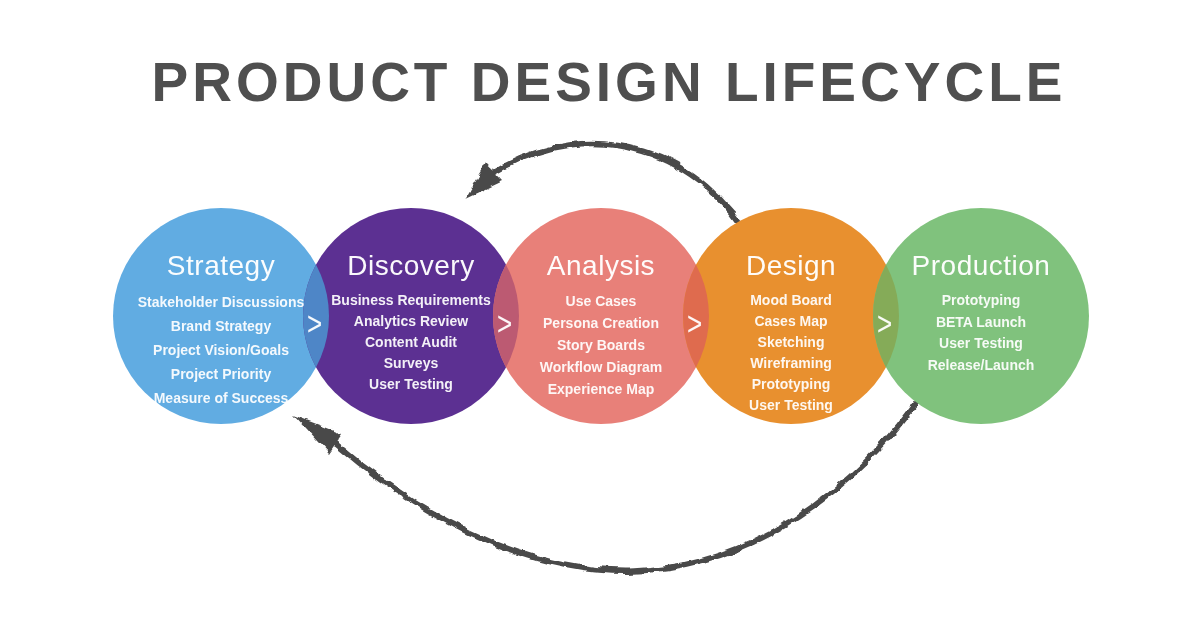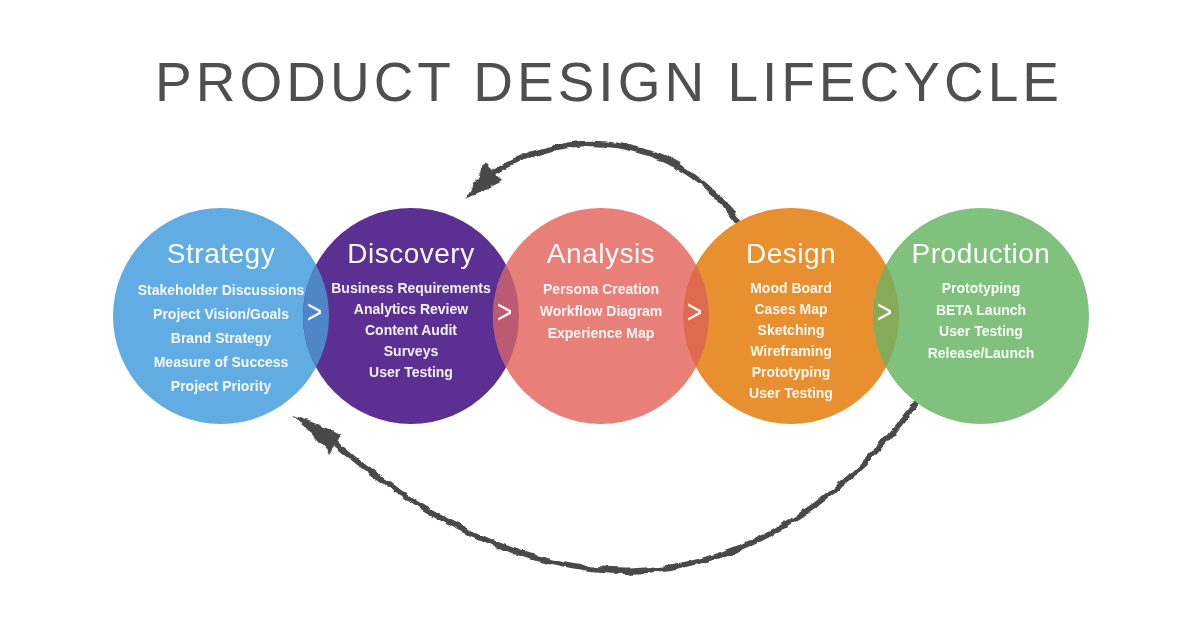--- a/index.html
+++ b/index.html
@@ -5,25 +5,25 @@
   html,body{margin:0;padding:0;}
   body{
     width:1200px;height:630px;overflow:hidden;
     background:#ffffff;
     font-family:"Liberation Sans", sans-serif;
   }
   .canvas{position:relative;width:1200px;height:630px;background:var(--background,#fff);}
   .title{
     position:absolute;top:50px;left:18px;right:0;margin:0;
     text-align:center;
-    font-size:55px;font-weight:400;letter-spacing:4px;
+    font-size:55px;font-weight:700;letter-spacing:4px;
     color:var(--title-color,#4f4f4f);
   }
   svg.layer{position:absolute;left:0;top:0;}
-  #stages-layer,#chevrons-layer{position:absolute;left:0;top:0;width:1200px;height:473px;pointer-events:none;}
+  #stages-layer,#chevrons-layer{position:absolute;left:0;top:12px;width:1200px;height:473px;pointer-events:none;}
   .stage{
     position:absolute;top:238px;width:190px;
     text-align:center;color:#fff;
   }
   .stage-name{
     font-size:28px;font-weight:300;letter-spacing:.5px;
     color:rgba(255,255,255,.97);
     margin-bottom:8px;
   }
   .stage-items{font-size:14px;font-weight:700;color:rgba(255,255,255,.93);}
@@ -82,40 +82,42 @@
     <circle cx="601" cy="316" r="108" clip-path="url(#clip-c1)" fill="#BC5A72"></circle>
     <circle cx="791" cy="316" r="108" clip-path="url(#clip-c2)" fill="#DF6B4E"></circle>
     <circle cx="981" cy="316" r="108" clip-path="url(#clip-c3)" fill="#85AB58"></circle>
   </svg>
 
   <div id="stages-layer">
       <div class="stage" style="left: 126px;">
         <div class="stage-name">Strategy</div>
         <div class="stage-items" style="line-height: 24px;">
           <div class="stage-item">Stakeholder Discussions</div>
+          <div class="stage-item">Brand Strategy</div>
           <div class="stage-item">Project Vision/Goals</div>
-          <div class="stage-item">Brand Strategy</div>
+          <div class="stage-item">Project Priority</div>
           <div class="stage-item">Measure of Success</div>
-          <div class="stage-item">Project Priority</div>
         </div>
       </div>
       <div class="stage" style="left: 316px;">
         <div class="stage-name">Discovery</div>
         <div class="stage-items" style="line-height: 21px;">
           <div class="stage-item">Business Requirements</div>
           <div class="stage-item">Analytics Review</div>
           <div class="stage-item">Content Audit</div>
           <div class="stage-item">Surveys</div>
           <div class="stage-item">User Testing</div>
         </div>
       </div>
       <div class="stage" style="left: 506px;">
         <div class="stage-name">Analysis</div>
         <div class="stage-items" style="line-height: 22px;">
+          <div class="stage-item">Use Cases</div>
           <div class="stage-item">Persona Creation</div>
+          <div class="stage-item">Story Boards</div>
           <div class="stage-item">Workflow Diagram</div>
           <div class="stage-item">Experience Map</div>
         </div>
       </div>
       <div class="stage" style="left: 696px;">
         <div class="stage-name">Design</div>
         <div class="stage-items" style="line-height: 21px;">
           <div class="stage-item">Mood Board</div>
           <div class="stage-item">Cases Map</div>
           <div class="stage-item">Sketching</div>

